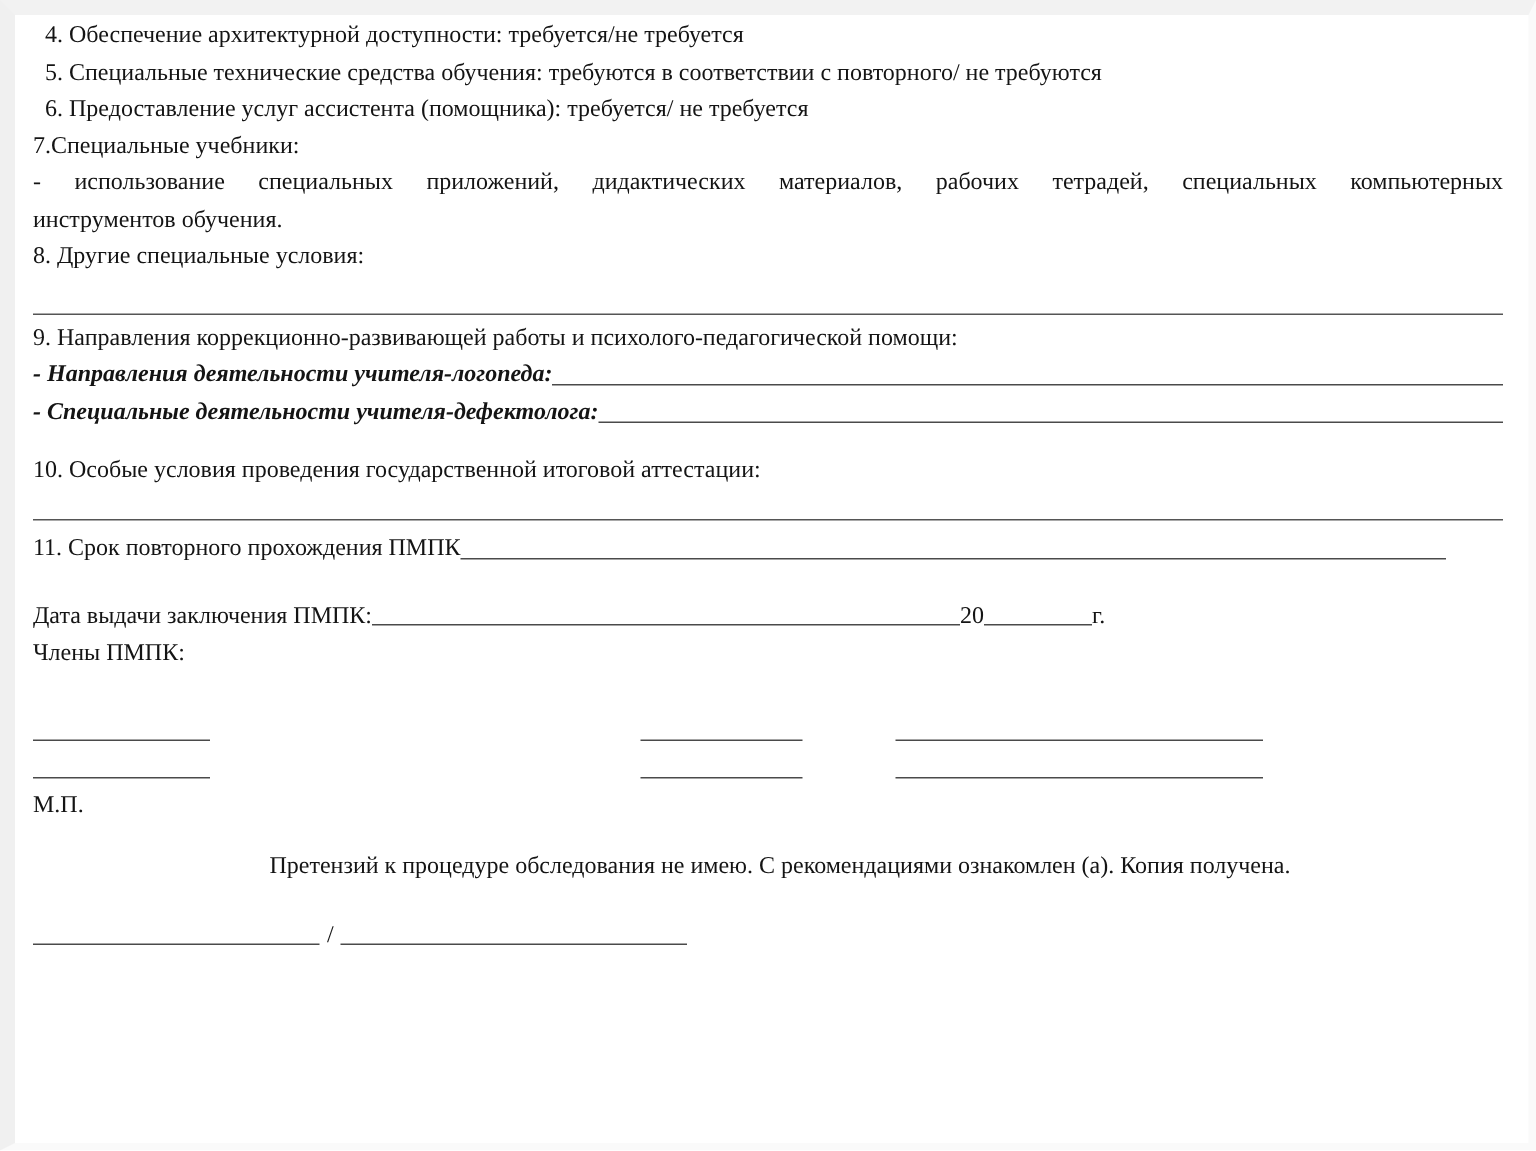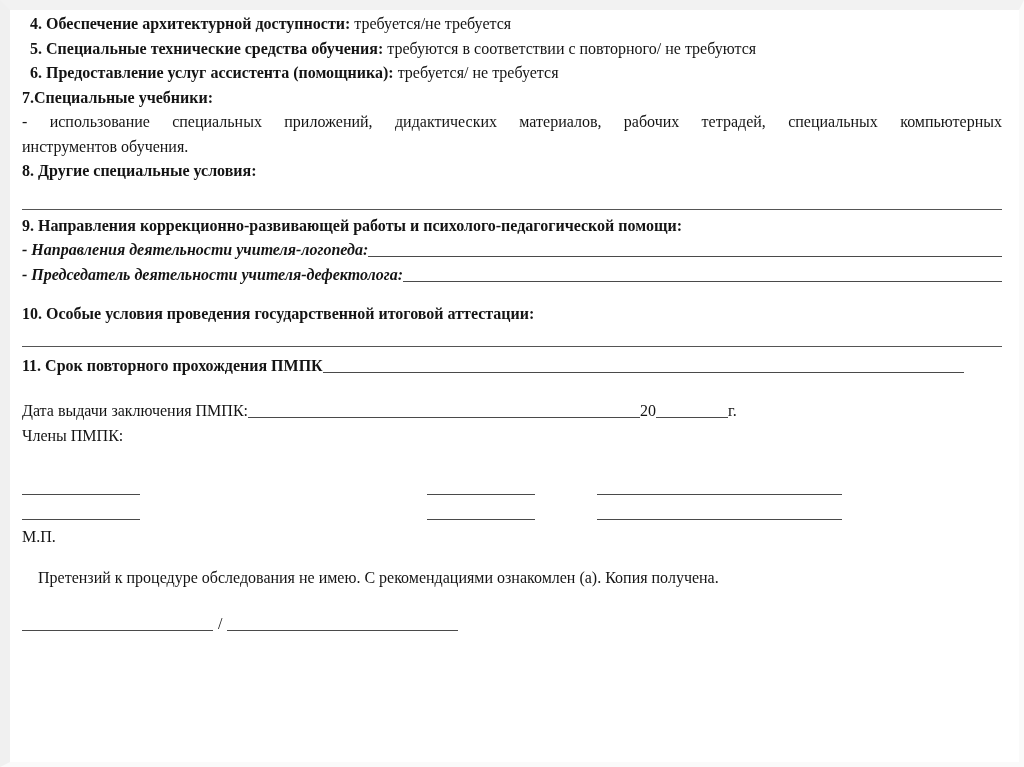--- a/index.html
+++ b/index.html
@@ -18,21 +18,21 @@
     box-sizing:border-box;
     width:100%; height:100%;
     padding:2px 17px 0 12px;
     font-family:"Liberation Serif","DejaVu Serif",serif;
     font-size:16px;
     line-height:24.5px;
     color:#141414;
   }
   .line { min-height:24.5px; white-space:nowrap; }
   .ind { padding-left:8px; }
-  b { font-weight:bold; }
+  b { font-weight:normal; }
   .bi { font-weight:bold; font-style:italic; }
   
   .jl { text-align:justify; text-align-last:justify; white-space:normal; }
   
   .u {
     display:inline-block;
     height:3px;
     border-bottom:1.4px solid #4a4a4a;
     position:relative; top:2px;
   }
@@ -41,21 +41,21 @@
   .uf { border-bottom:1.4px solid #4a4a4a; height:18px; flex:1 1 auto; }
   .spacer { flex:0 0 auto; }
   .cell { display:inline-block; vertical-align:baseline; }
   
   .hr { height:19px; border-bottom:1.5px solid #555555; }
   .mt-sec10 { margin-top:15px; }
   .mt-item11 { margin-top:7px; }
   .mt-date { margin-top:21px; }
   .mt-sign { margin-top:22px; }
   .mt-sigrow { margin-top:2px; }
-  .mt-consent { margin-top:16px; padding-left:16px; white-space:normal; }
+  .mt-consent { margin-top:16px; padding-left:16px; white-space:normal;text-align:center; }
   .mt-slash { margin-top:22px; }
   .mt-hr1 { margin-top:6px; }
   .mt-item9 { margin-top:4px; }
 </style>
 </head>
 <body>
 
 <div class="page">
   <div class="doc">
 
@@ -78,21 +78,21 @@
 
     <div class="line mt-item9"><b>9. Направления коррекционно-развивающей работы и психолого-педагогической помощи:</b></div>
 
 
     <div class="flexline">
         <span class="bi">- Направления деятельности учителя-логопеда:</span>
         <span class="uf"></span>
       </div>
 
     <div class="flexline">
-        <span class="bi">- Председатель деятельности учителя-дефектолога:</span>
+        <span class="bi">- Специальные деятельности учителя-дефектолога:</span>
         <span class="uf"></span>
       </div>
 
     <div class="line mt-sec10"><b>10. Особые условия проведения государственной итоговой аттестации:</b></div>
 
     <div class="hr"></div>
 
     <div class="flexline mt-item11">
         <b>11. Срок повторного прохождения ПМПК</b>
         <span class="uf"></span>

